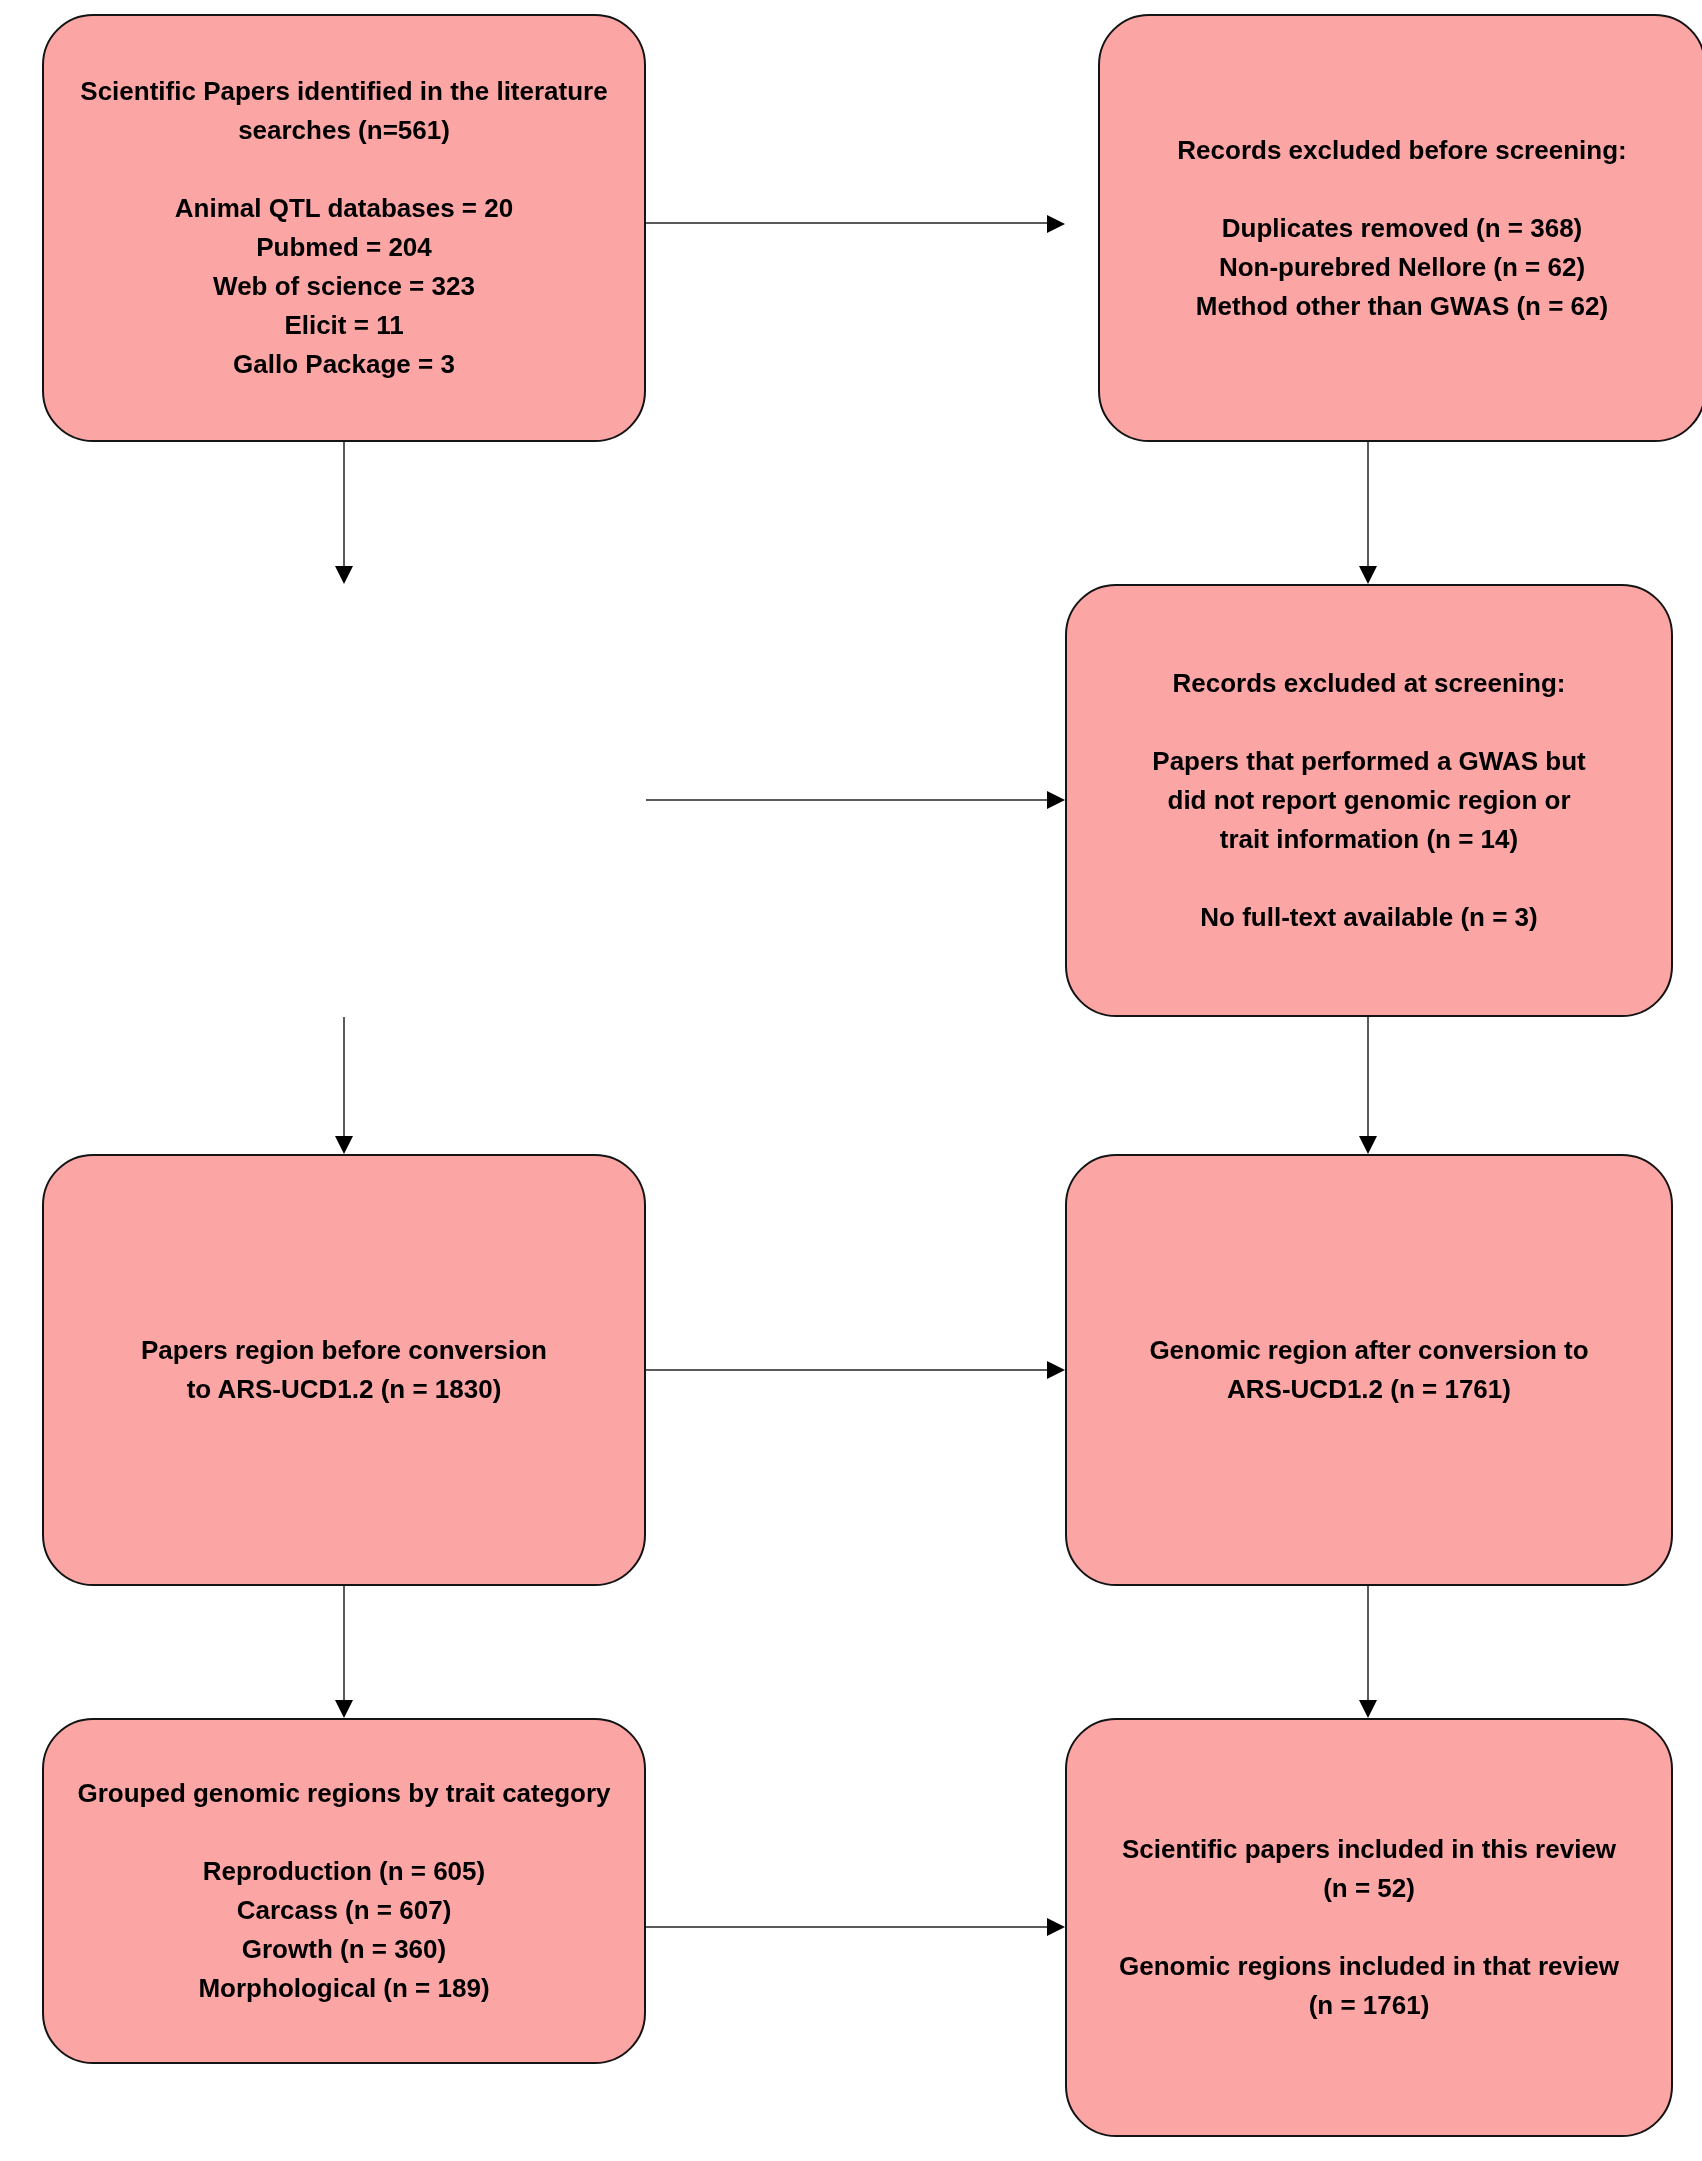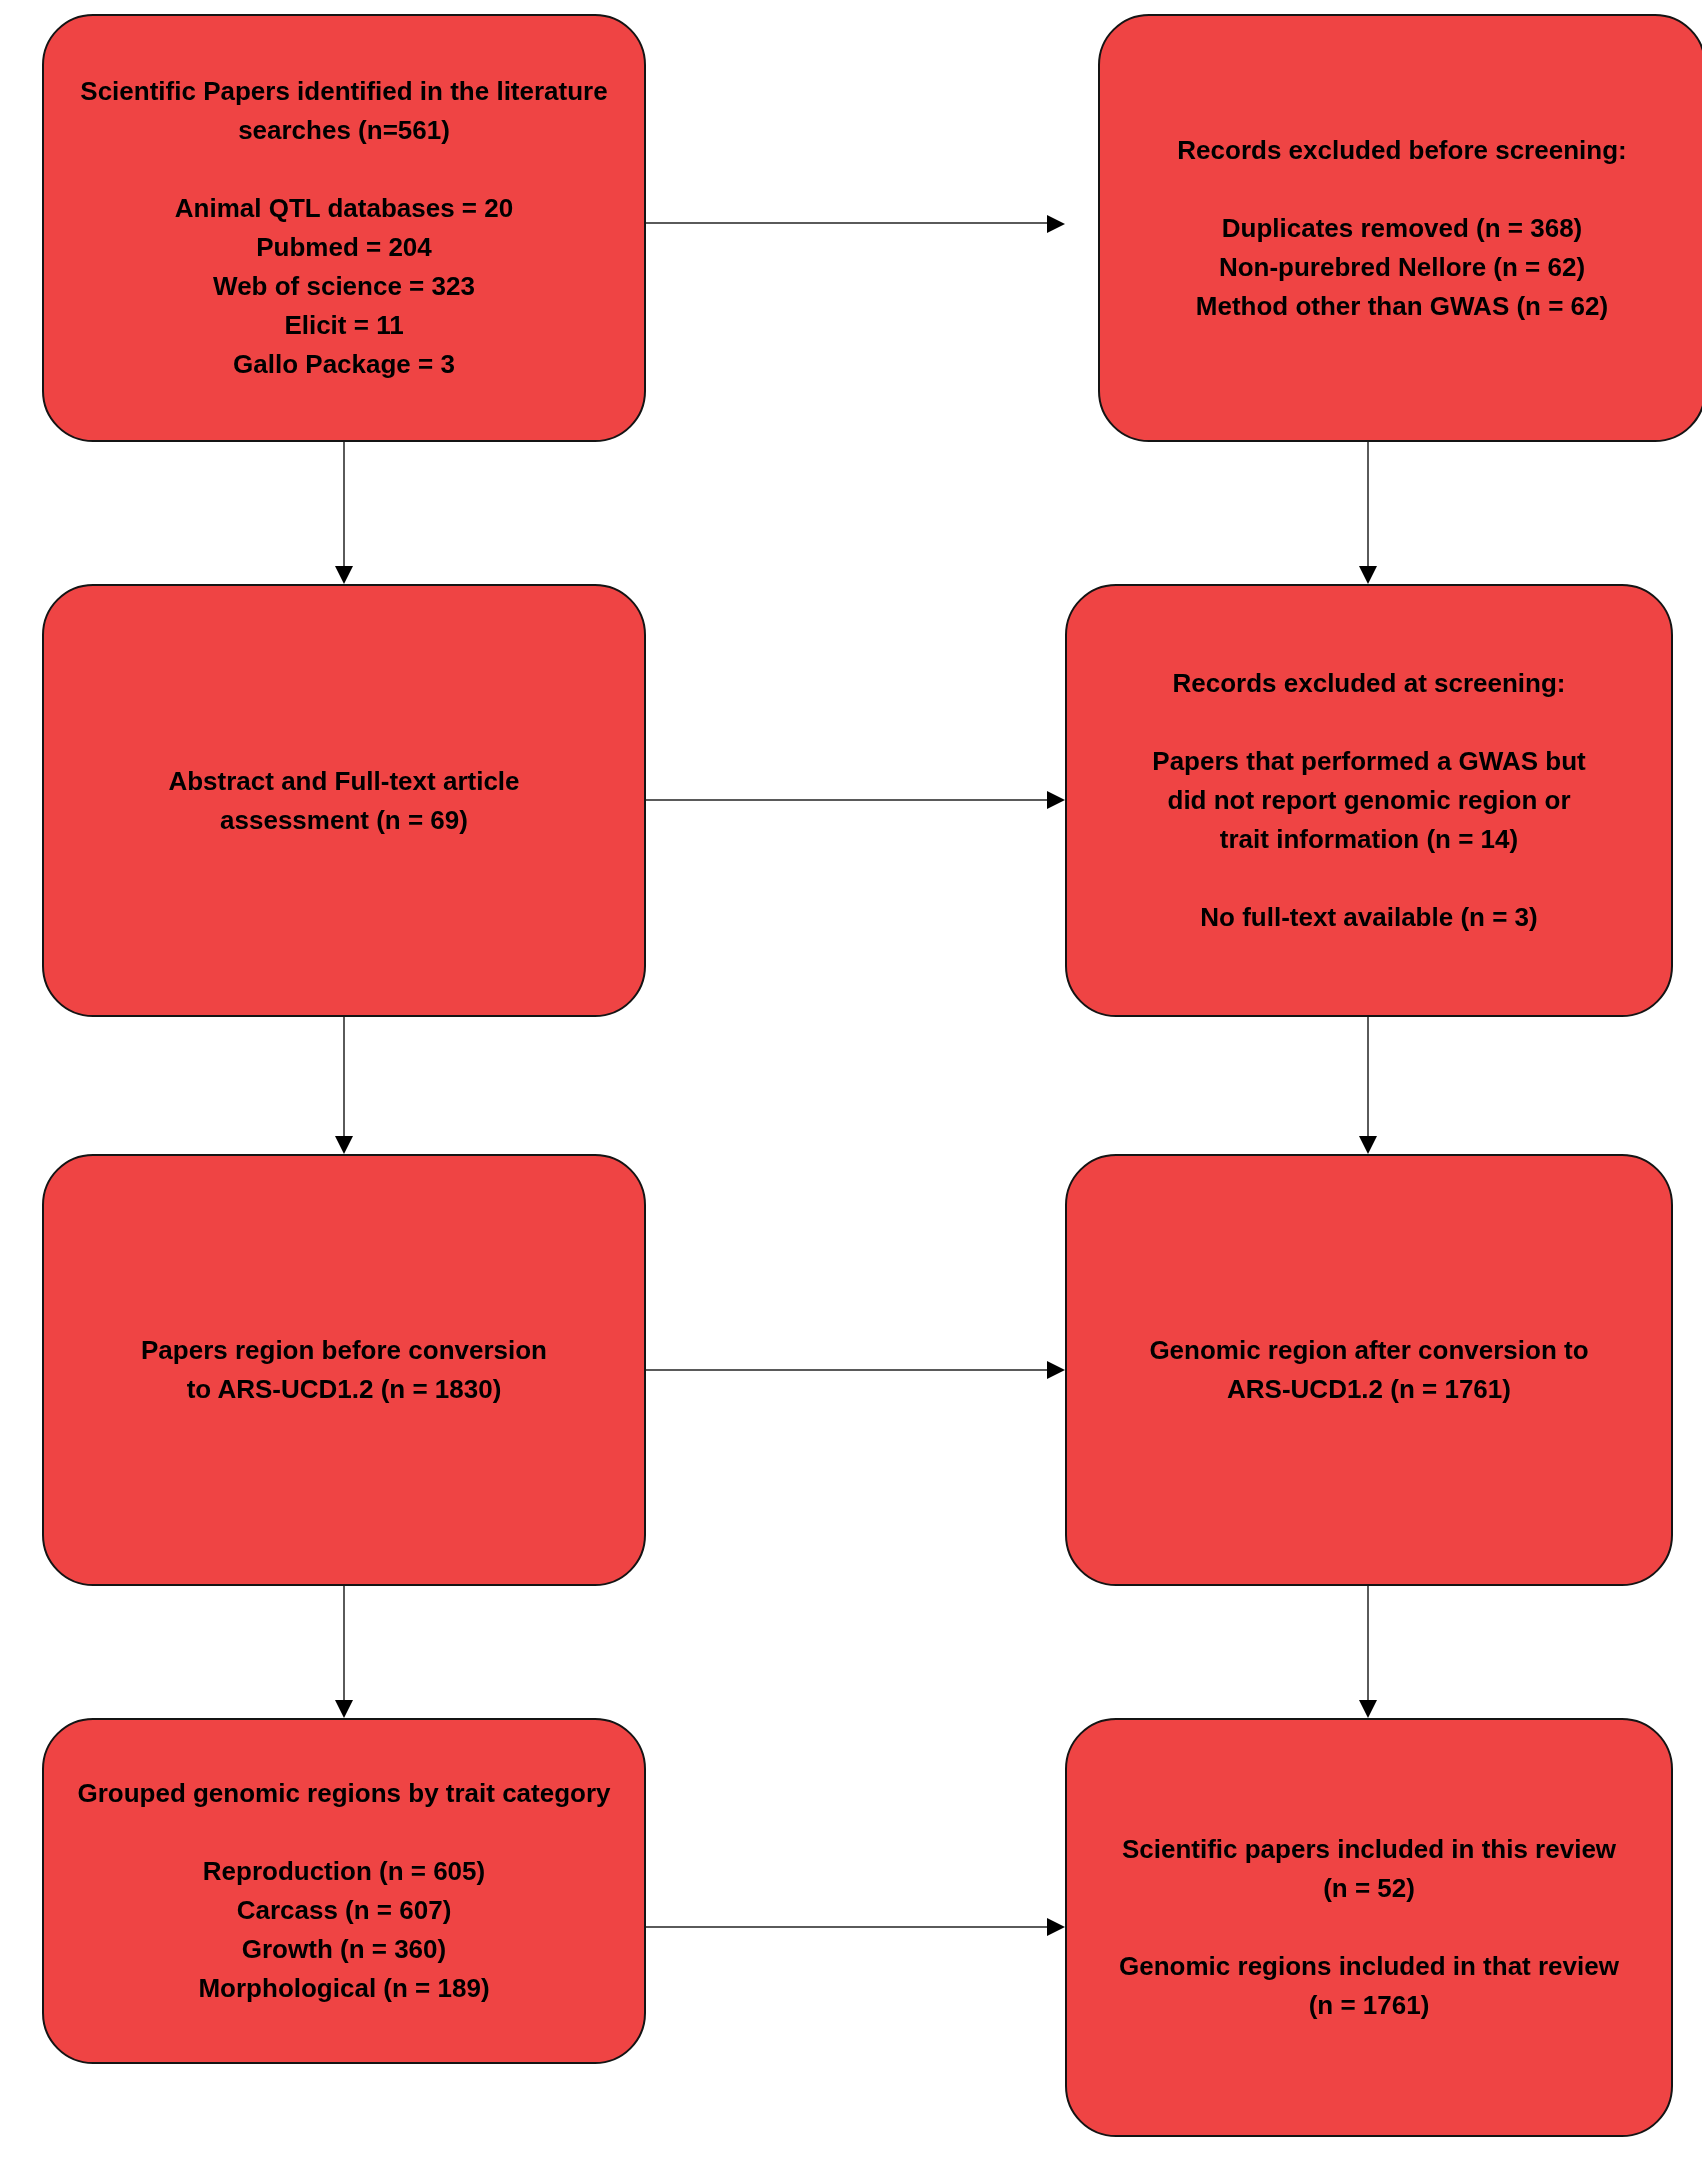--- a/index.html
+++ b/index.html
@@ -8,21 +8,21 @@
     width:1703px;height:2161px;
     background:#ffffff;
     font-family:"Liberation Sans", sans-serif;
     font-weight:bold;
     color:#000000;
     overflow:hidden;
   }
   .box{
     position:absolute;
     box-sizing:border-box;
-    background:#ef4444;
+    background:#fca5a5;
     border:2.2px solid #141414;
     border-radius:51px;
     display:flex;
     flex-direction:column;
     justify-content:center;
     align-items:center;
     text-align:center;
     font-size:26px;
     line-height:39px;
     padding:7.8px 10px;
@@ -67,24 +67,20 @@
       <div class="line">Web of science = 323</div>
       <div class="line">Elicit = 11</div>
       <div class="line">Gallo Package = 3</div>
     </div>
   <div class="box" id="box-r1">
       <div class="line">Records excluded before screening:</div>
       <div class="line">&nbsp;</div>
       <div class="line">Duplicates removed (n = 368)</div>
       <div class="line">Non-purebred Nellore (n = 62)</div>
       <div class="line">Method other than GWAS (n = 62)</div>
-    </div>
-  <div class="box" id="box-l2">
-      <div class="line">Abstract and Full-text article</div>
-      <div class="line">assessment (n = 69)</div>
     </div>
   <div class="box" id="box-r2">
       <div class="line">Records excluded at screening:</div>
       <div class="line">&nbsp;</div>
       <div class="line">Papers that performed a GWAS but</div>
       <div class="line">did not report genomic region or</div>
       <div class="line">trait information (n = 14)</div>
       <div class="line">&nbsp;</div>
       <div class="line">No full-text available (n = 3)</div>
     </div>

